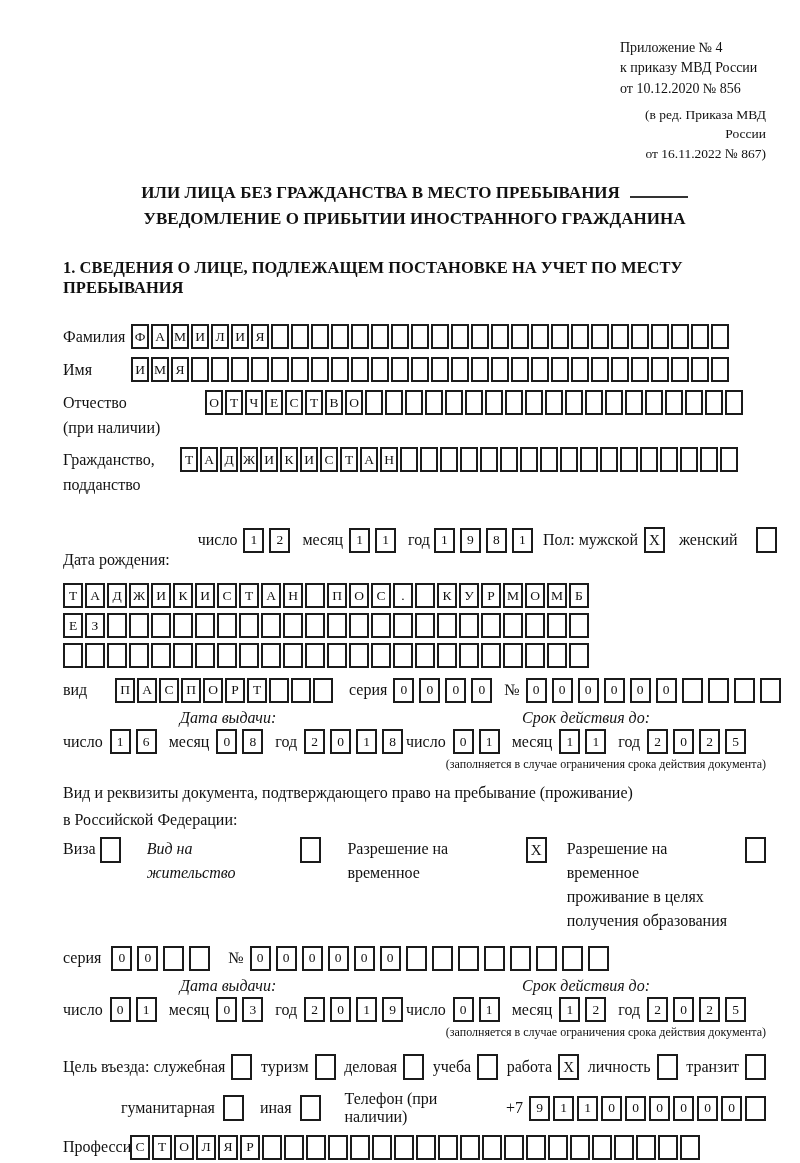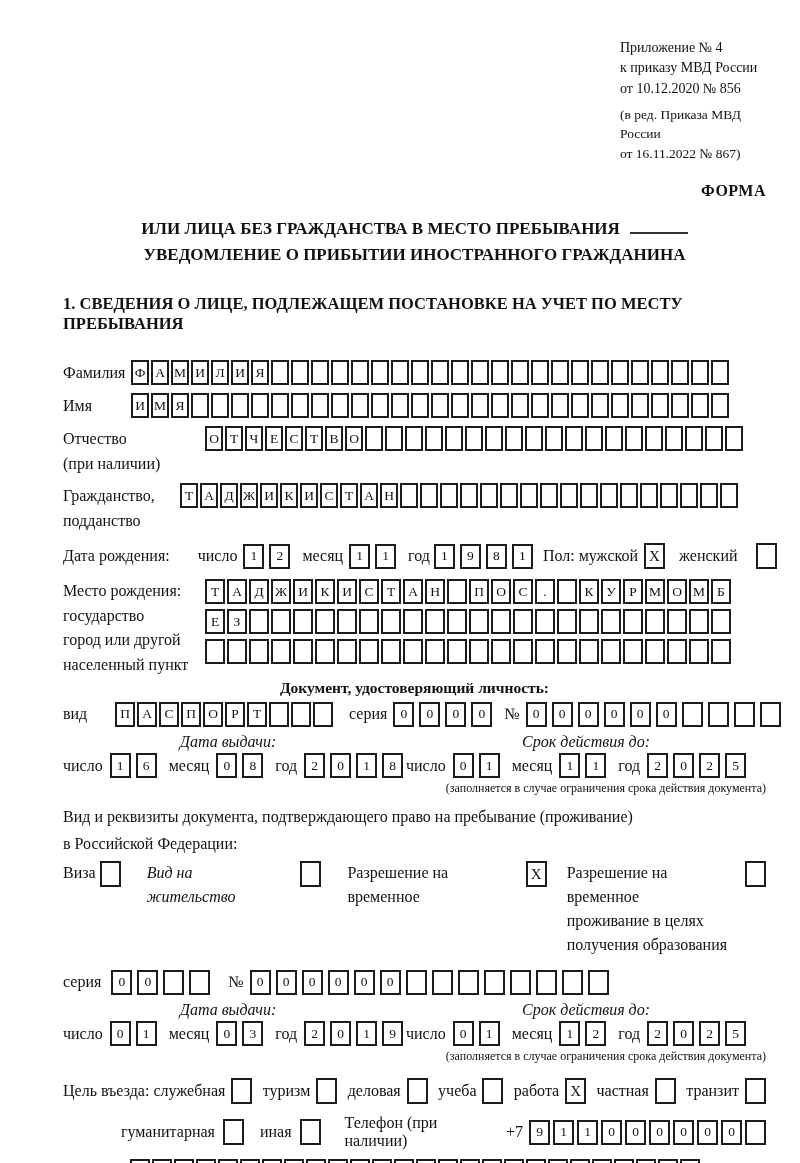--- a/index.html
+++ b/index.html
@@ -4,21 +4,21 @@
 <style>
   * { margin:0; padding:0; box-sizing:border-box; }
   html,body { background:#ffffff; }
   body {
     width:800px; height:1163px; overflow:hidden;
     font-family:"Liberation Serif", serif; color:#111;
   }
   .page { padding:38px 34px 0 63px; width:800px; }
 
   .annex { margin-left:557px; font-size:14px; line-height:1.45; }
-  .annex .note { font-size:13.5px; }
+  .annex .note { font-size:13.5px;text-align:right; }
   .annex .gap-top { margin-top:6px; }
 
   .forma { text-align:right; font-weight:bold; font-size:16px; margin-top:18px; letter-spacing:0.5px; }
 
   .title { text-align:center; font-weight:bold; font-size:17px; line-height:1.55; margin-top:16px; }
   .uline { display:inline-block; width:58px; border-bottom:2.5px solid #333; margin-left:10px; vertical-align:baseline; }
 
   .section { margin-top:26px; font-weight:bold; font-size:16.5px; }
 
   .frow { display:flex; align-items:flex-start; margin-top:7px; }
@@ -38,21 +38,21 @@
   .cb {
     flex:0 0 auto; width:21px; height:26px; border:2px solid #1b1b1b;
     display:flex; align-items:center; justify-content:center;
     font-size:15px; background:#fff;
   }
 
   .w68 { width:68px; } .w117 { width:117px; } .w142 { width:142px; } .w52 { width:52px; }
   .w67 { width:67px; }
 
   .inlbl { font-size:16px; line-height:26px; margin:0 6px 0 12px; flex:0 0 auto; }
-  .inlbl.first { margin-left:0; }
+  .inlbl.first { margin-left:0;margin-top:40px; }
 
   .bp-block { display:flex; margin-top:10px; }
   .bp-labels div { font-size:16px; line-height:24.5px; }
   .bp-rows .frow0 { display:flex; margin-bottom:5px; }
 
   .center-b { text-align:center; font-weight:bold; font-size:15.5px; margin-top:8px; }
 
   .dates { display:flex; margin-top:6px; }
   .dcol-l { width:390px; }
   .dcol-r { flex:1; }
@@ -83,21 +83,20 @@
 <div class="page">
 
   <div class="annex">
     <div>Приложение № 4</div>
     <div>к приказу МВД России</div>
     <div>от 10.12.2020 № 856</div>
     <div class="note gap-top">(в ред. Приказа МВД России</div>
     <div class="note">от 16.11.2022 № 867)</div>
   </div>
 
-  <div class="forma">ФОРМА</div>
 
   <div class="title">
     <div><span>ИЛИ ЛИЦА БЕЗ ГРАЖДАНСТВА В МЕСТО ПРЕБЫВАНИЯ</span><span class="uline"></span></div>
     <div>УВЕДОМЛЕНИЕ О ПРИБЫТИИ ИНОСТРАННОГО ГРАЖДАНИНА</div>
   </div>
 
   <div class="section">1. СВЕДЕНИЯ О ЛИЦЕ, ПОДЛЕЖАЩЕМ ПОСТАНОВКЕ НА УЧЕТ ПО МЕСТУ ПРЕБЫВАНИЯ</div>
 
   <div class="frow" style="margin-top:26px;">
     <div class="lbl w68">Фамилия</div>
@@ -263,26 +262,20 @@
         <div class="cell">8</div>
         <div class="cell">1</div>
       </div>
     <span class="inlbl" style="margin-left:10px;">Пол: мужской</span>
     <div class="cb">X</div>
     <span class="inlbl" style="margin-left:14px;">женский</span>
     <div class="cb" style="margin-left:12px;"></div>
   </div>
 
   <div class="bp-block">
-    <div class="bp-labels w142">
-      <div>Место рождения:</div>
-      <div>государство</div>
-      <div>город или другой</div>
-      <div>населенный пункт</div>
-    </div>
     <div class="bp-rows">
       <div class="frow0">
           <div class="cells wide">
             <div class="cell">Т</div>
             <div class="cell">А</div>
             <div class="cell">Д</div>
             <div class="cell">Ж</div>
             <div class="cell">И</div>
             <div class="cell">К</div>
             <div class="cell">И</div>
@@ -357,21 +350,20 @@
             <div class="cell"></div>
             <div class="cell"></div>
             <div class="cell"></div>
             <div class="cell"></div>
             <div class="cell"></div>
           </div>
         </div>
     </div>
   </div>
 
-  <div class="center-b" style="margin-top:2px;">Документ, удостоверяющий личность:</div>
 
   <div class="frow" style="margin-top:4px; align-items:center;">
     <span class="lbl w52">вид</span>
     <div class="cells wide">
         <div class="cell">П</div>
         <div class="cell">А</div>
         <div class="cell">С</div>
         <div class="cell">П</div>
         <div class="cell">О</div>
         <div class="cell">Р</div>
@@ -576,21 +568,21 @@
     </div>
     <div class="pgrp">
       <span class="lblp">учеба</span>
       <div class="cb"></div>
     </div>
     <div class="pgrp">
       <span class="lblp">работа</span>
       <div class="cb">X</div>
     </div>
     <div class="pgrp">
-      <span class="lblp">частная</span>
+      <span class="lblp">личность</span>
       <div class="cb"></div>
     </div>
     <div class="pgrp">
       <span class="lblp">транзит</span>
       <div class="cb"></div>
     </div>
   </div>
 
   <div class="hum-row">
     <span class="lblp" style="font-size:16px;">гуманитарная</span>

